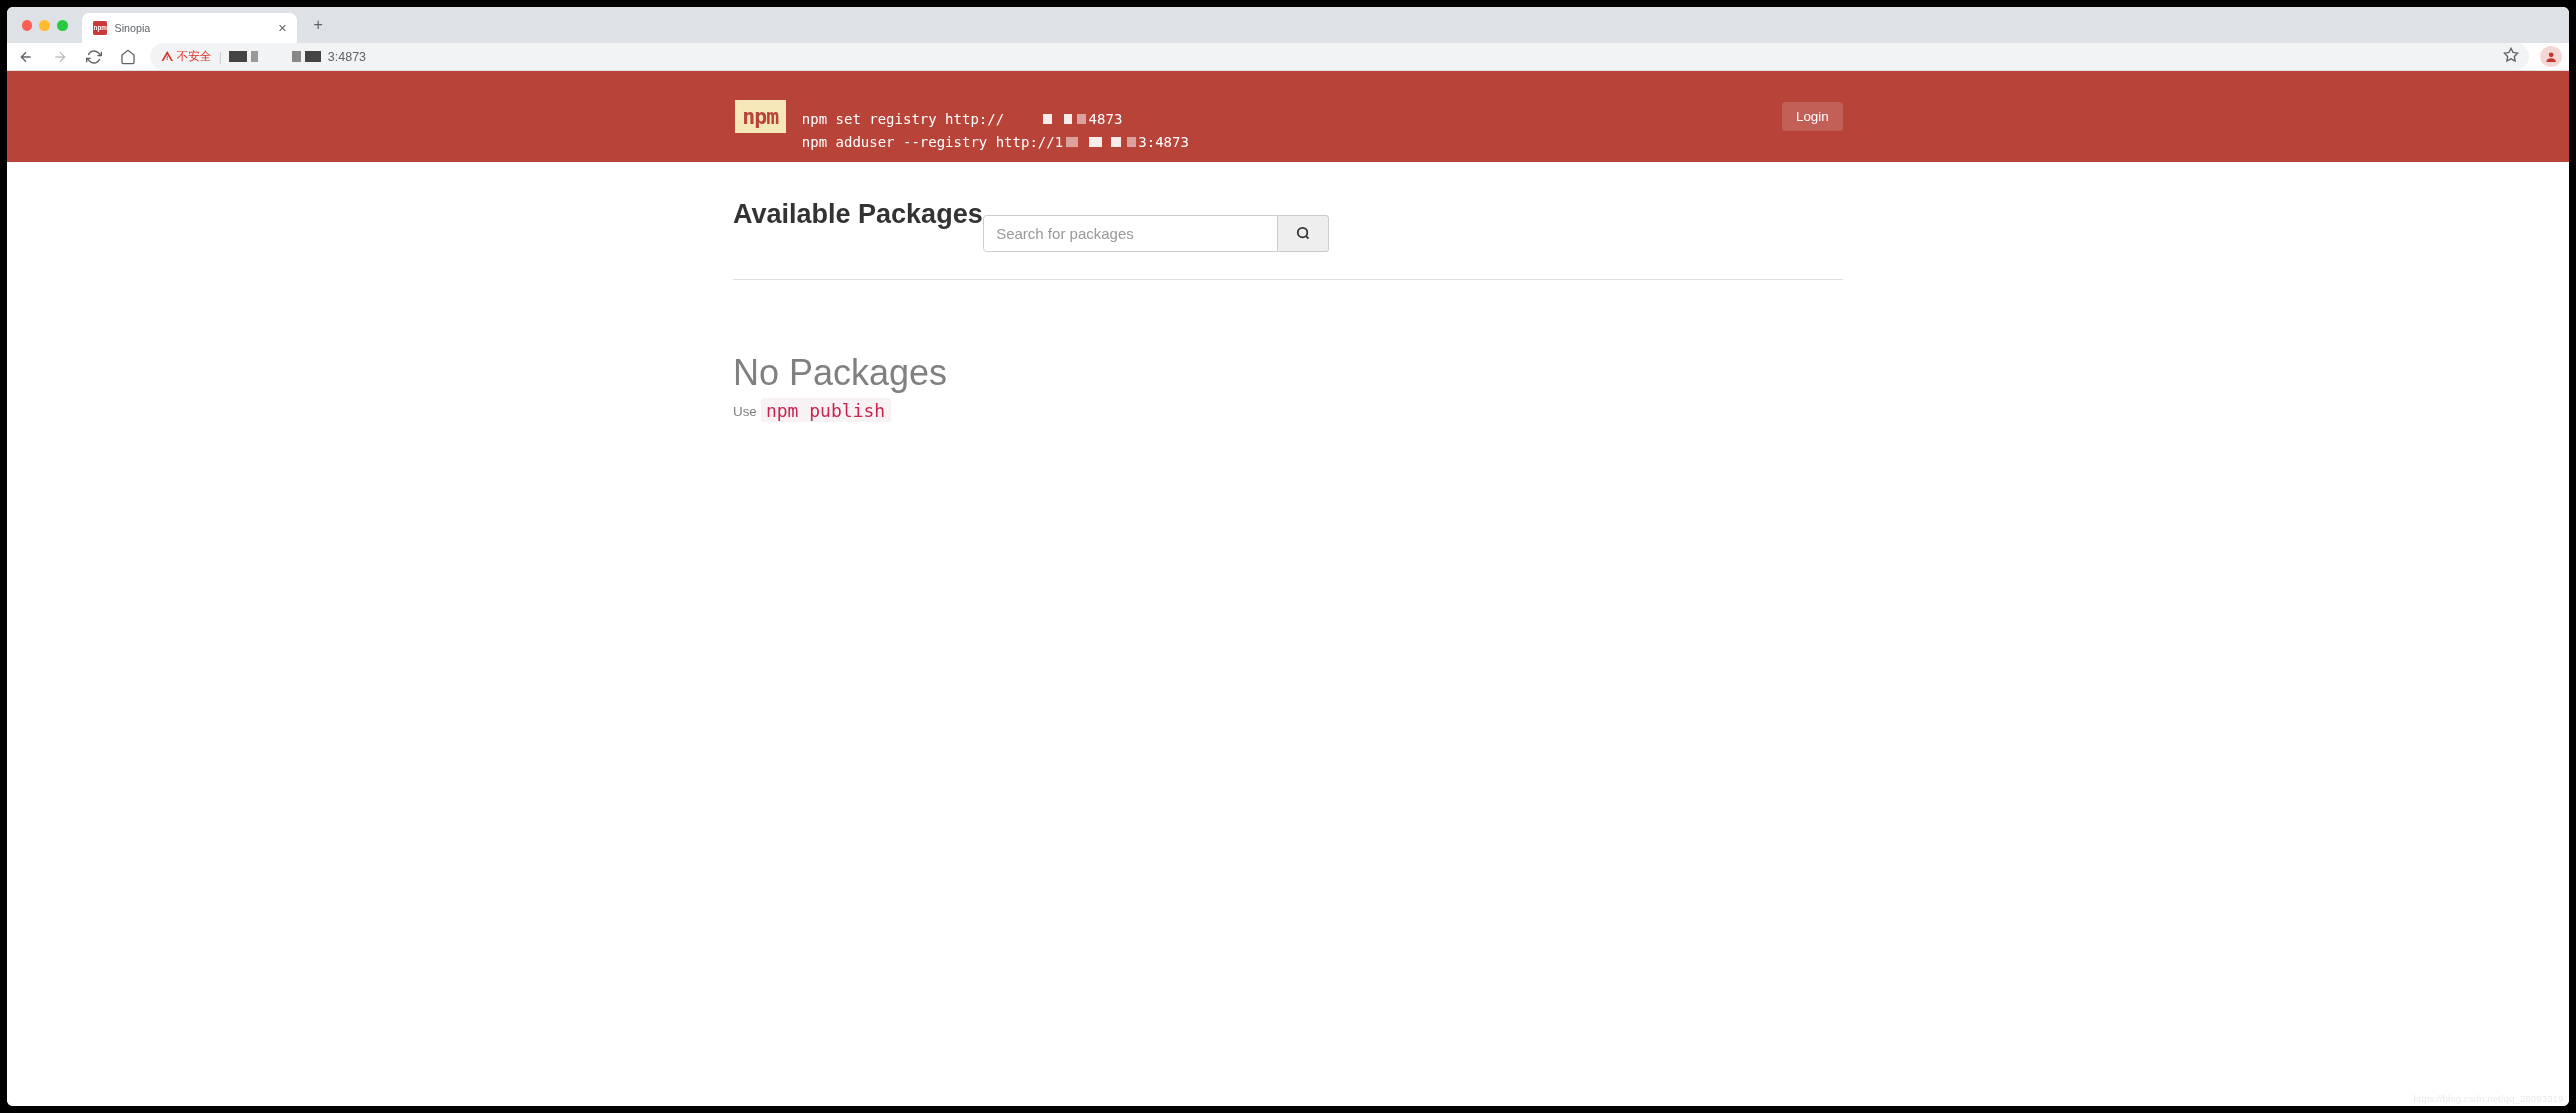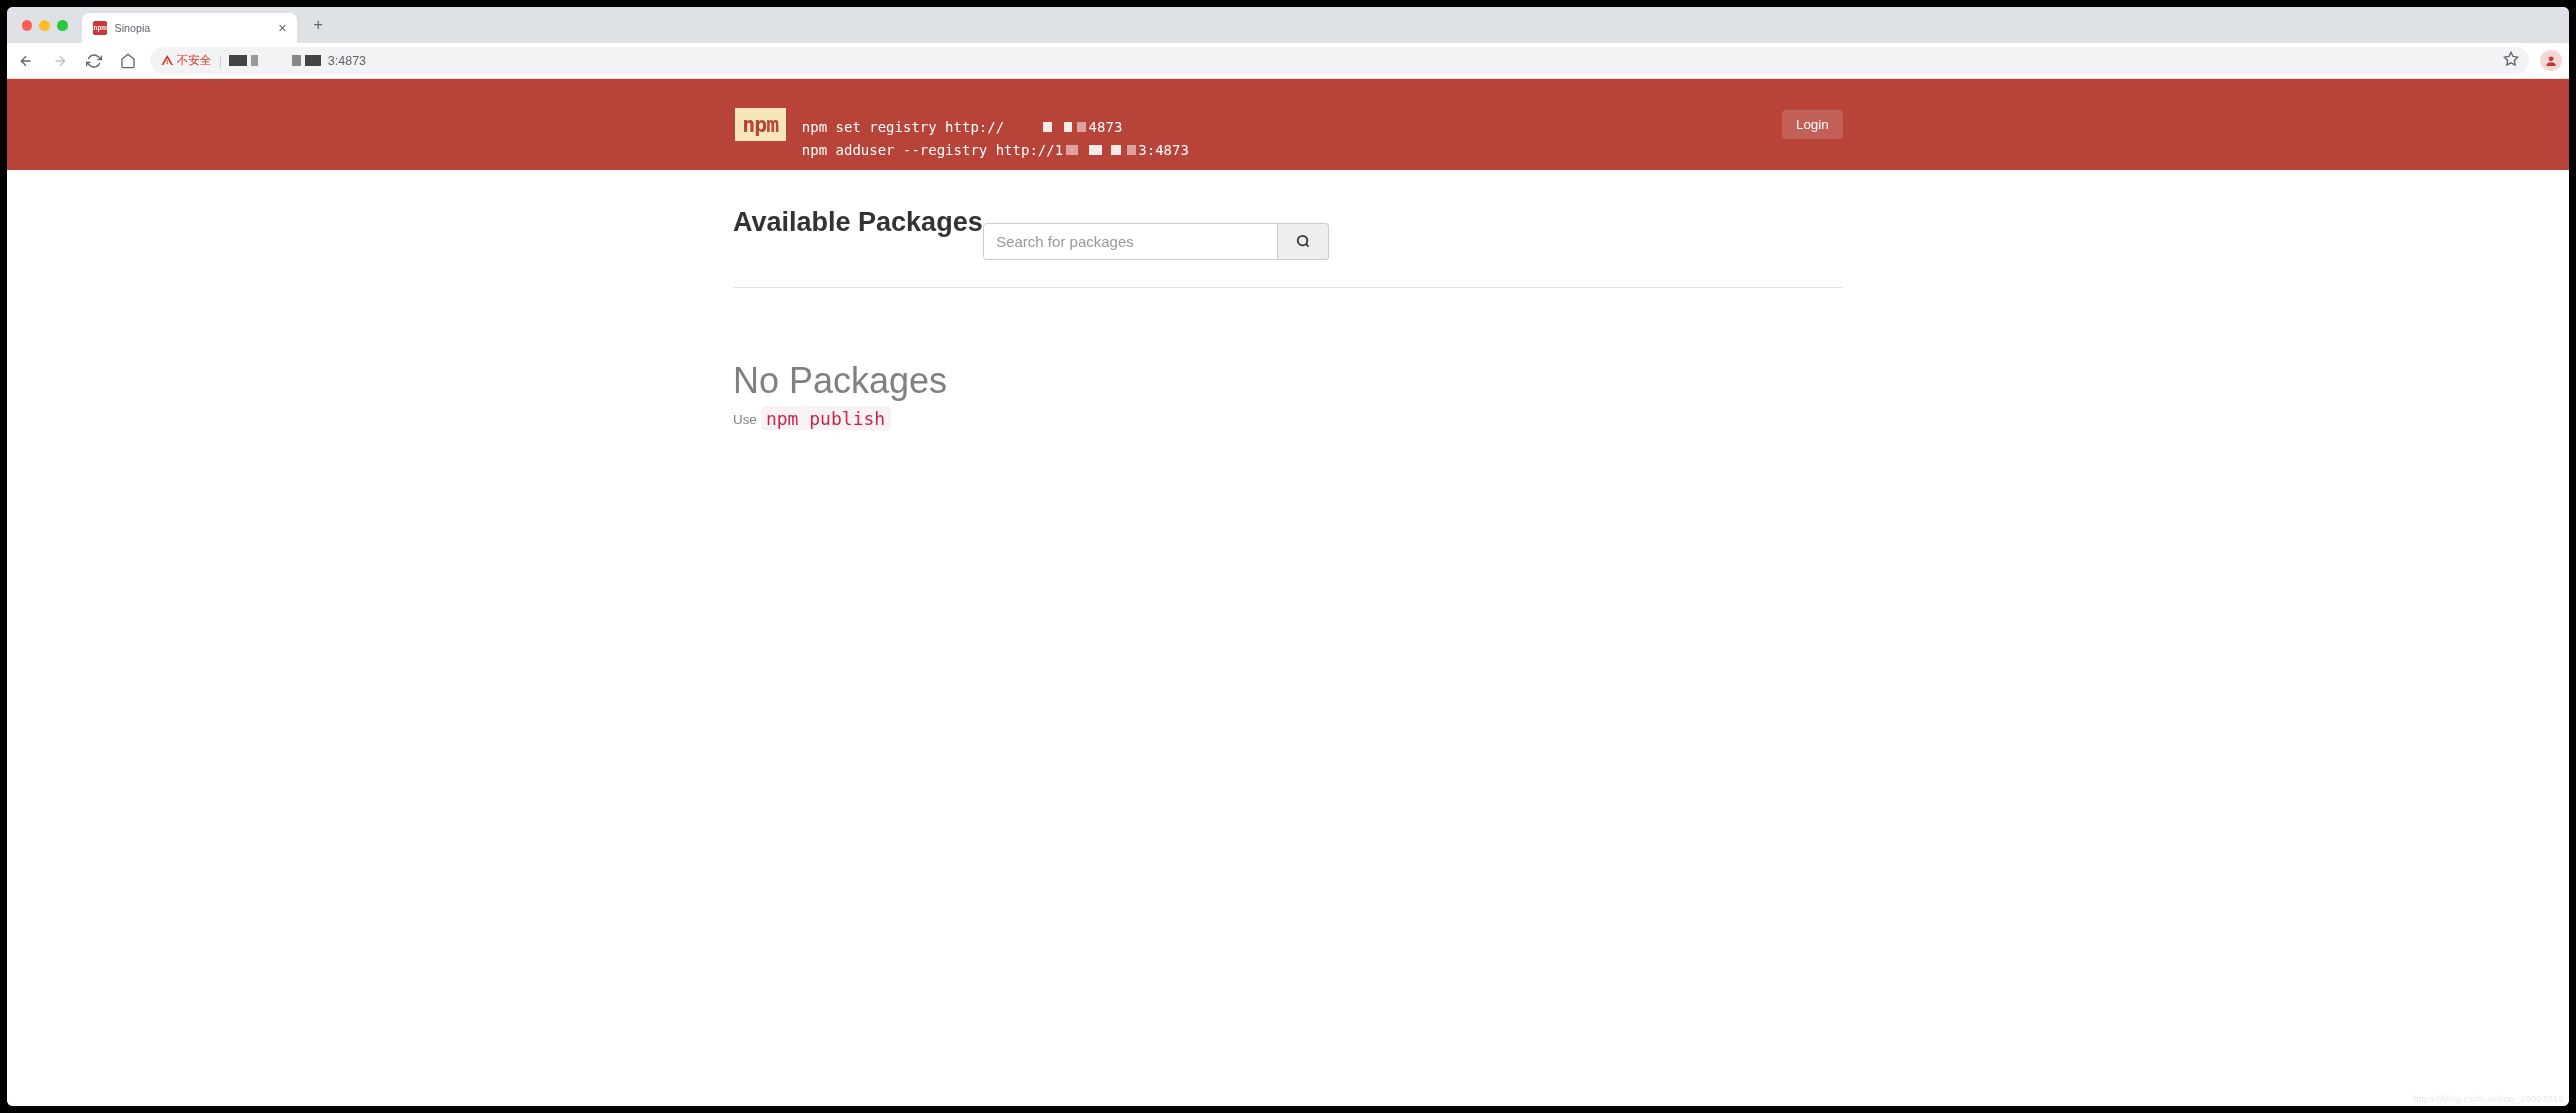--- a/index.html
+++ b/index.html
@@ -76,21 +76,21 @@
       cursor: pointer;
     }
     .new-tab {
       color: #5f6368;
       font-size: 16px;
       padding: 0 9px;
       cursor: pointer;
     }
     .toolbar {
       background: #fff;
-      height: 36px;
+      height: 28px;
       display: flex;
       align-items: center;
       padding: 0 7.2px;
       gap: 10.7px;
       border-bottom: 0.9px solid #e0e0e0;
     }
     .nav-btn {
       background: none;
       border: none;
       color: #5f6368;

